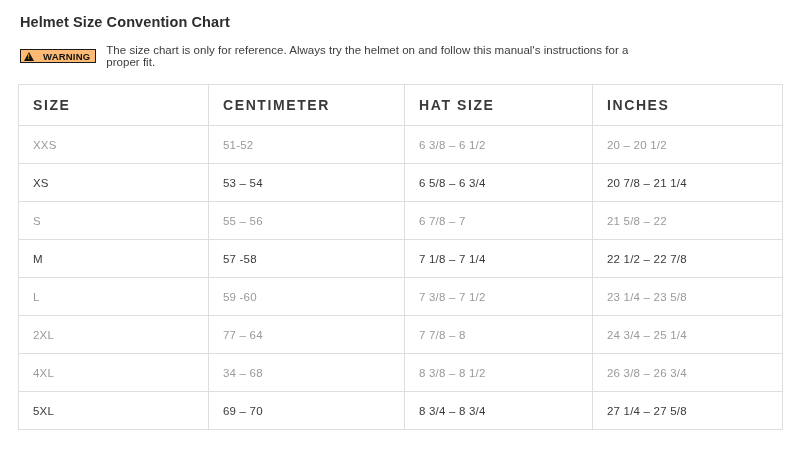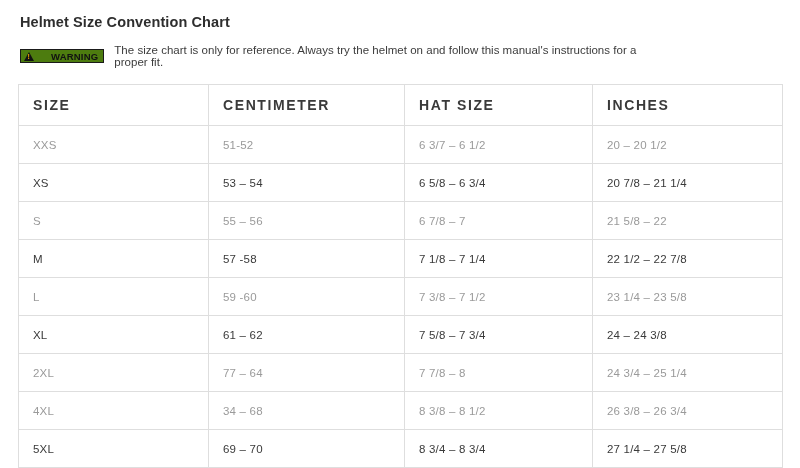--- a/index.html
+++ b/index.html
@@ -30,22 +30,22 @@
   }
   .warning-row {
     display: flex;
     align-items: center;
     margin-top: 14px;
     margin-left: 2px;
   }
   .warning-badge {
     display: inline-flex;
     align-items: center;
-    gap: 17px;
-    background: #4d7c0f;
+    gap: 9px;
+    background: #fdba74;
     border: 1px solid #1a1a1a;
     padding: 1px 5px 1px 3px;
     height: 14px;
     box-sizing: border-box;
   }
   .warning-badge .tri {
     width: 0;
     height: 0;
     border-left: 5px solid transparent;
     border-right: 5px solid transparent;
@@ -141,21 +141,21 @@
         <th>SIZE</th>
         <th>CENTIMETER</th>
         <th>HAT SIZE</th>
         <th>INCHES</th>
       </tr>
     </thead>
     <tbody>
       <tr class="dim">
         <td>XXS</td>
         <td>51-52</td>
-        <td>6 3/7 – 6 1/2</td>
+        <td>6 3/8 – 6 1/2</td>
         <td>20 – 20 1/2</td>
       </tr>
       <tr class="dark">
         <td>XS</td>
         <td>53 – 54</td>
         <td>6 5/8 – 6 3/4</td>
         <td>20 7/8 – 21 1/4</td>
       </tr>
       <tr class="dim">
         <td>S</td>
@@ -168,26 +168,20 @@
         <td>57 -58</td>
         <td>7 1/8 – 7 1/4</td>
         <td>22 1/2 – 22 7/8</td>
       </tr>
       <tr class="dim">
         <td>L</td>
         <td>59 -60</td>
         <td>7 3/8 – 7 1/2</td>
         <td>23 1/4 – 23 5/8</td>
       </tr>
-      <tr class="dark">
-        <td>XL</td>
-        <td>61 – 62</td>
-        <td>7 5/8 – 7 3/4</td>
-        <td>24 – 24 3/8</td>
-      </tr>
       <tr class="dim">
         <td>2XL</td>
         <td>77 – 64</td>
         <td>7 7/8 – 8</td>
         <td>24 3/4 – 25 1/4</td>
       </tr>
       <tr class="dim">
         <td>4XL</td>
         <td>34 – 68</td>
         <td>8 3/8 – 8 1/2</td>

